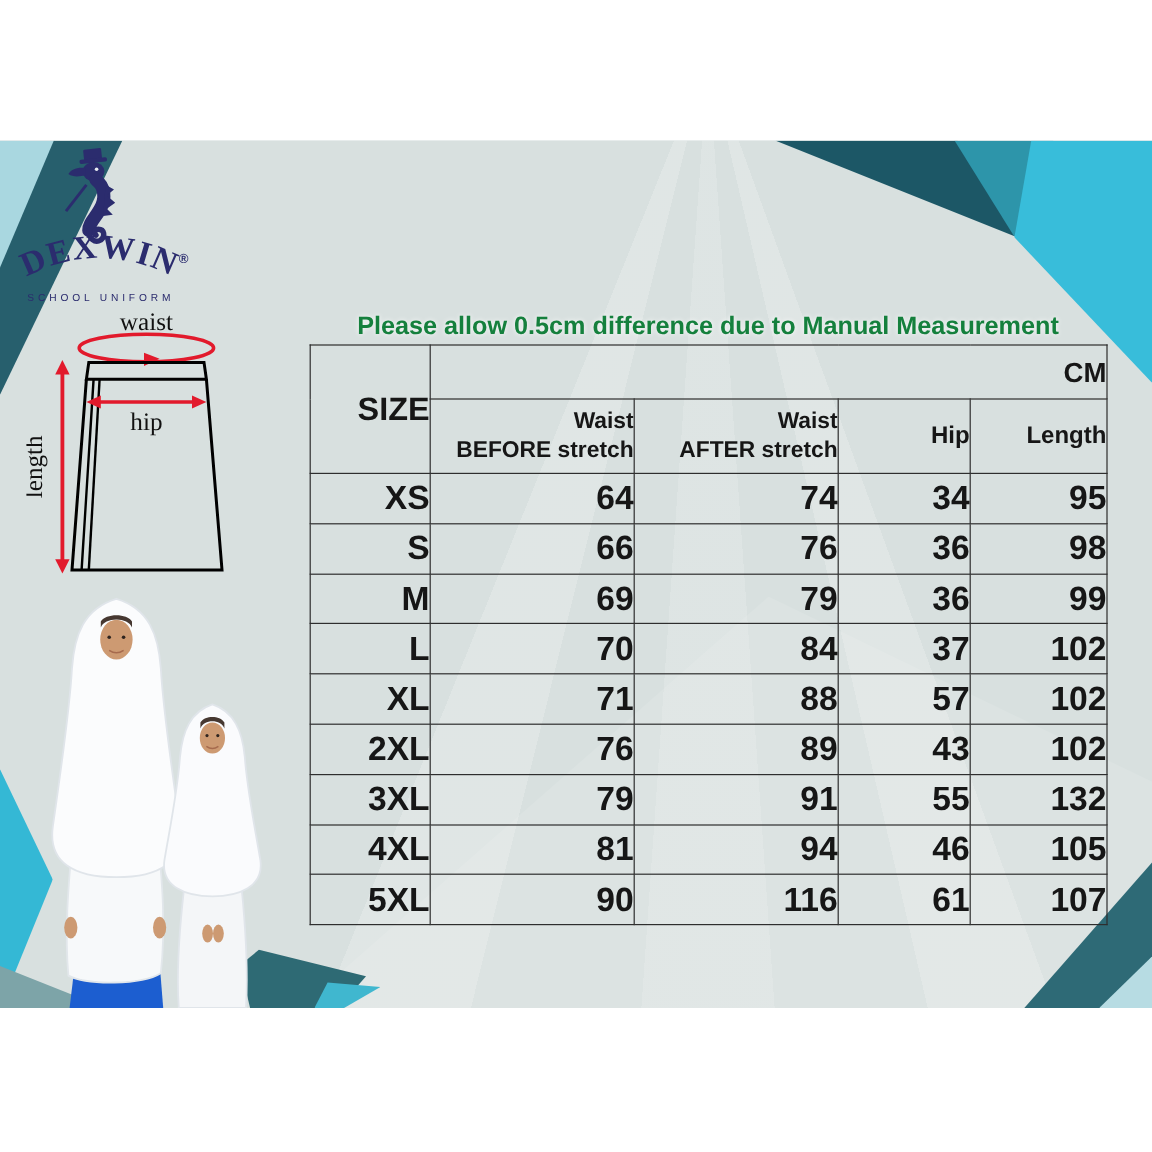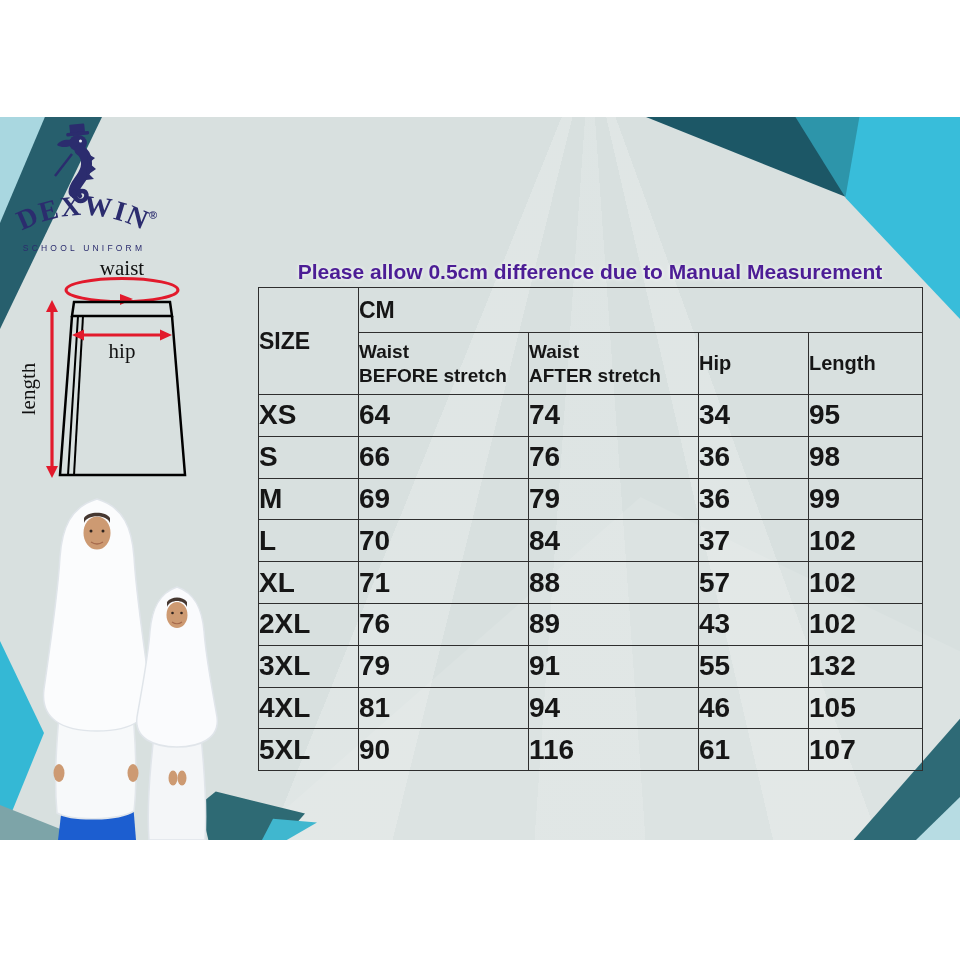--- a/index.html
+++ b/index.html
@@ -49,32 +49,32 @@
   .logo{position:absolute;left:8px;top:5px;width:150px;height:142px;z-index:10;}
   .diagram{position:absolute;left:22px;top:138px;width:175px;height:235px;z-index:10;}
   .models{position:absolute;left:12px;top:358px;width:320px;height:365px;z-index:5;}
 
   
   .title{position:absolute;left:258px;top:105px;width:664px;z-index:10;
       text-align:center;font-size:28px;font-weight:bold;letter-spacing:-0.3px;
       color:#0d0d0d;white-space:nowrap;
       text-shadow:0 0 4px #fff,0 0 7px #fff,0 0 11px #fff;}
   .subtitle{position:absolute;left:258px;top:143px;width:664px;z-index:10;
-      text-align:center;font-size:21px;font-weight:bold;color:#4c1d95;
+      text-align:center;font-size:21px;font-weight:bold;color:#15803d;
       text-shadow:0 0 4px rgba(255,255,255,0.9);}
 
   
   table.size{position:absolute;left:258px;top:170px;width:664px;z-index:10;
       border-collapse:collapse;table-layout:fixed;}
-  table.size th,table.size td{border:1.5px solid #2e2e2e;text-align:left;
+  table.size th,table.size td{border:1.5px solid #2e2e2e;text-align:right;
       vertical-align:middle;padding:0;color:#161616;font-weight:bold;margin-left:48px;}
   tr.r-cm{height:45px;}
   tr.r-sub{height:62px;}
   tbody.data tr{height:41.8px;}
-  th.h-size{font-size:23px;}
+  th.h-size{font-size:27px;}
   th.h-cm{font-size:23px;}
   th.h-sub{font-size:19px;line-height:1.25;}
   th.h-sub .l2{display:block;}
   th.h-one{font-size:20px;}
   td.v{font-size:28px;}
 
   
   .watermark{position:absolute;left:250px;top:333px;width:680px;z-index:20;
       text-align:center;font-size:47px;font-weight:bold;letter-spacing:3px;
       color:transparent;-webkit-text-stroke:2px rgba(124,137,139,0.8);

